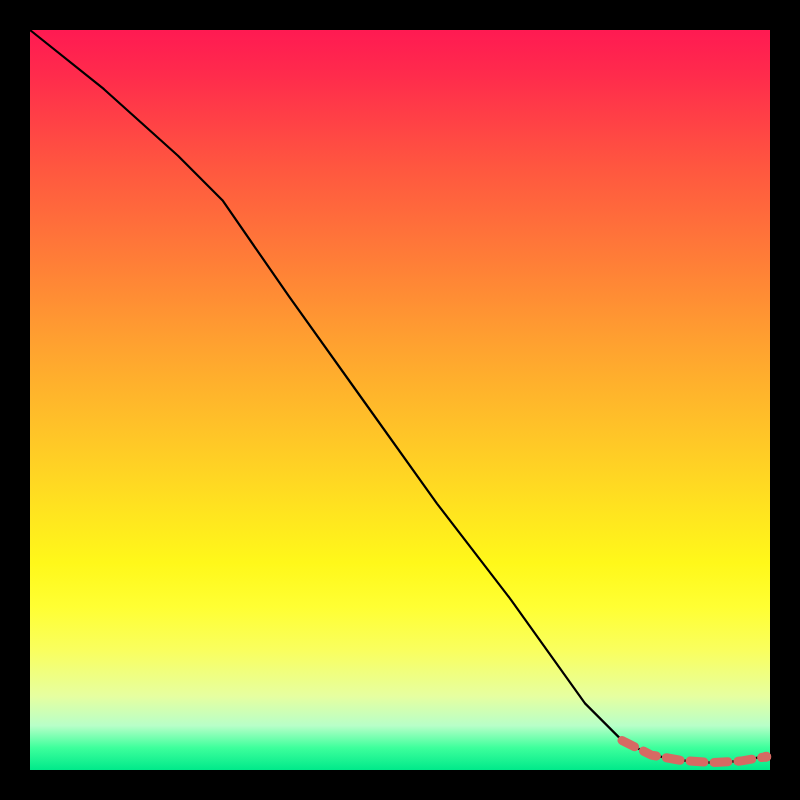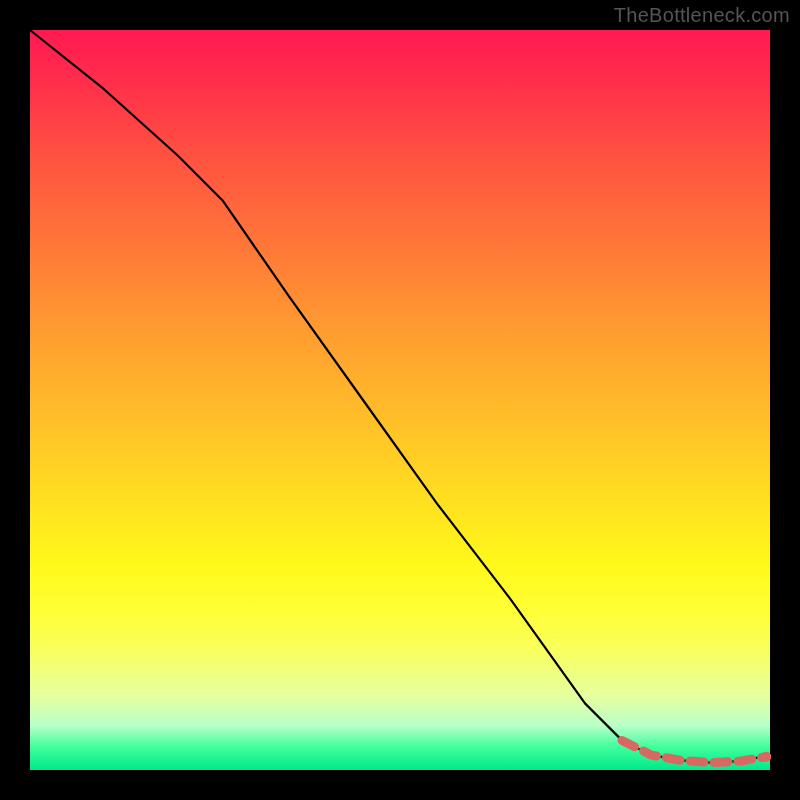--- a/index.html
+++ b/index.html
@@ -76,21 +76,20 @@
   }
   .enddot {
     fill: #d66a63;
   }
 </style>
 </head>
 <body>
 
 <div class="stage">
 
-  <div class="watermark">TheBottleneck.com</div>
 
   <div class="plot"></div>
 
   <svg class="overlay" viewBox="0 0 740 740" preserveAspectRatio="none">
     <path id="curvePath" class="curve" d="M0.0 0.0 L74.0 59.2 L148.0 125.8 L192.4 170.2 L259.0 266.4 L333.0 370.0 L407.0 473.6 L481.0 569.8 L555.0 673.4 L592.0 710.4 L621.6 725.2 L651.2 730.4 L680.8 732.6 L710.4 731.1 L740.0 725.2"></path>
     <path id="dotPath" class="dotpath" d="M592.0 710.4 L621.6 725.2 L651.2 730.4 L680.8 732.6 L710.4 731.1 L736.3 726.7"></path>
     <circle id="endDot" class="enddot" r="5" cx="736.3" cy="726.7"></circle>
   </svg>
 
 </div>

